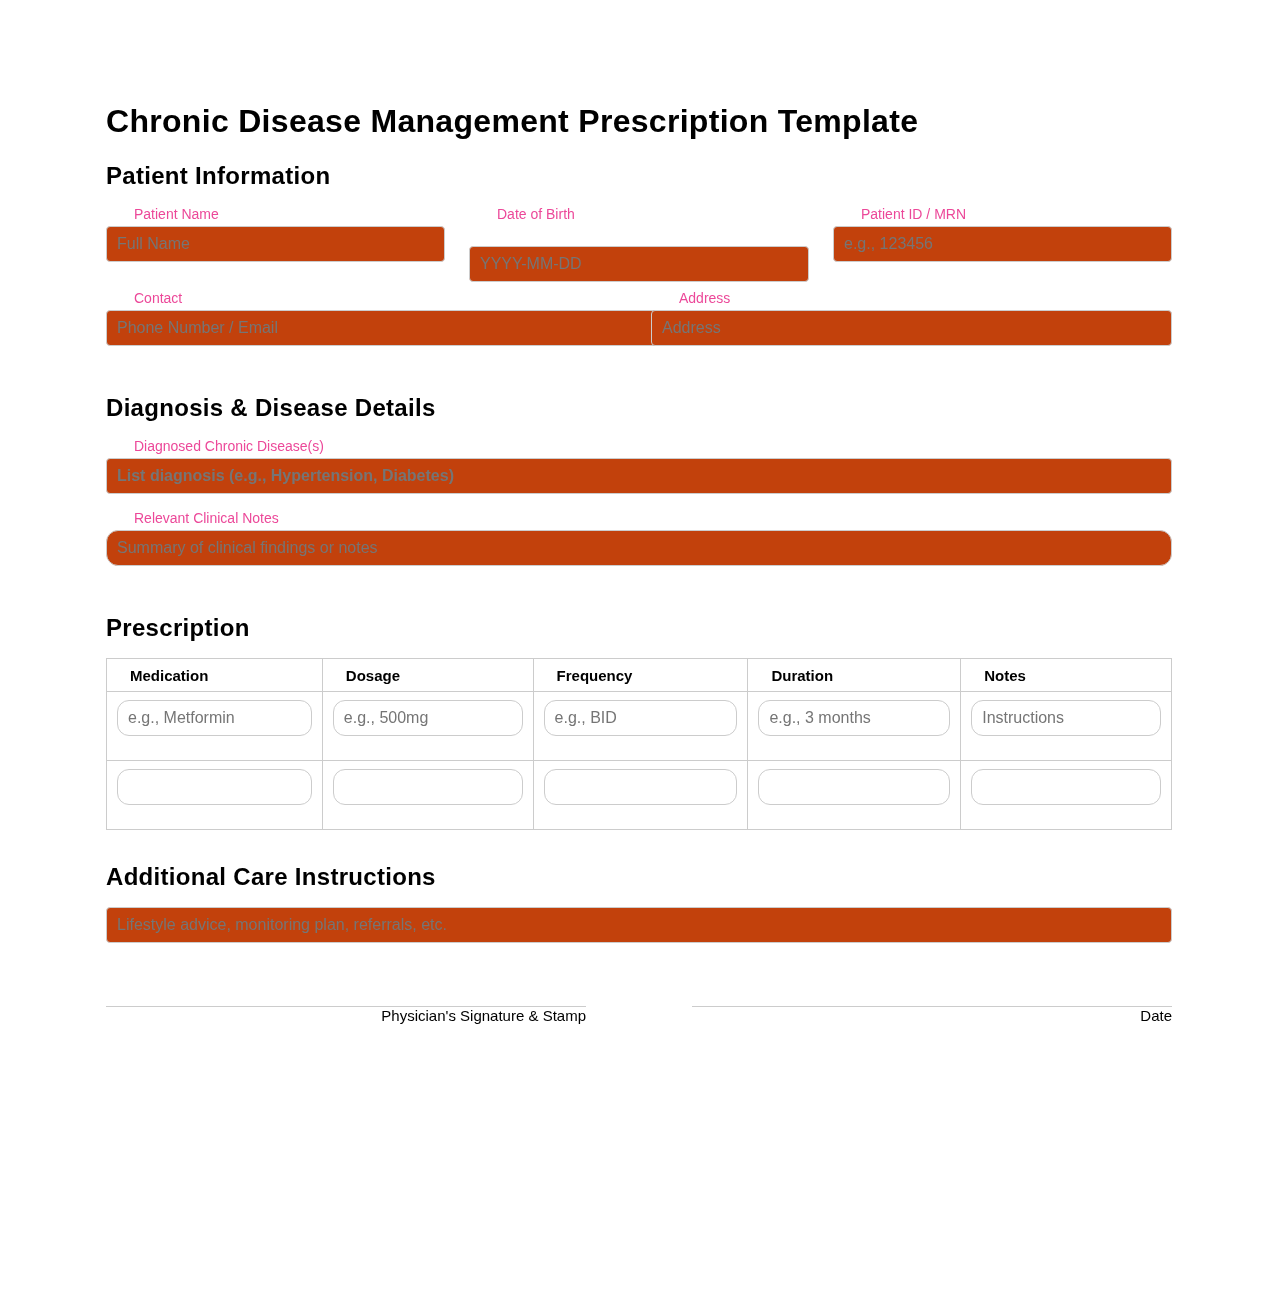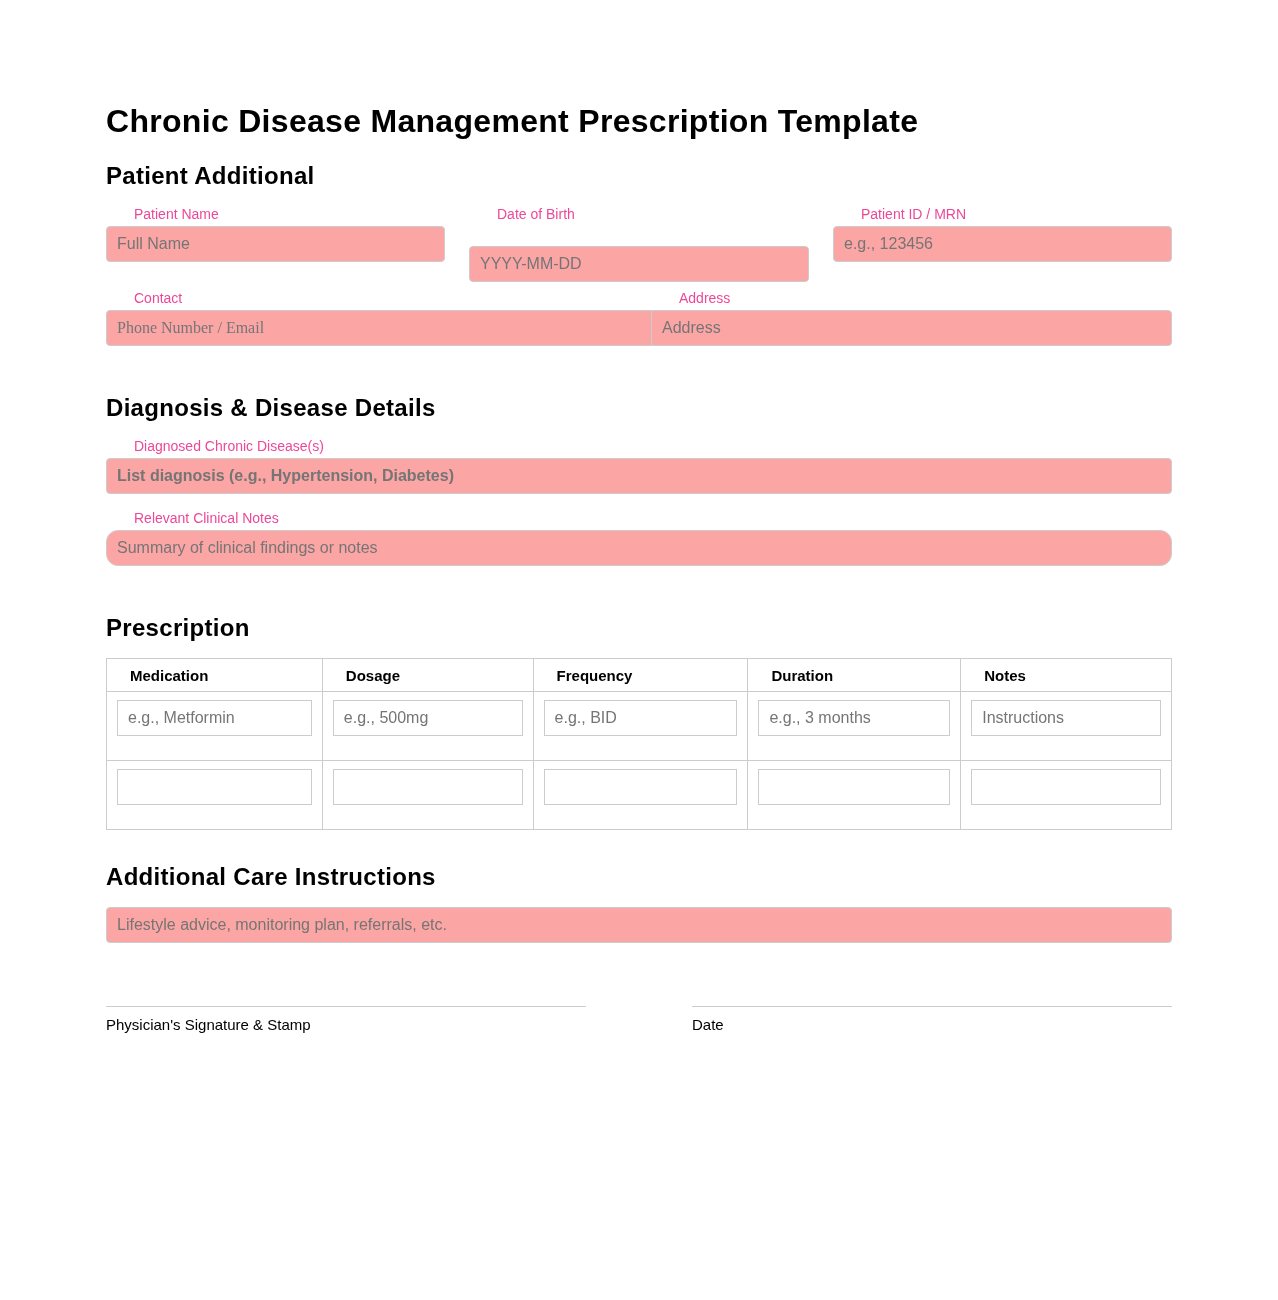--- a/index.html
+++ b/index.html
@@ -1,49 +1,49 @@
 <!DOCTYPE html>
 <html><head>
 <meta charset="utf-8">
 <style>
   html, body { margin:0; padding:0; background:#fff; }
   body { width:1278px; height:1300px; font-family:"Liberation Sans", sans-serif; color:#000; position:relative; }
   .page { position:absolute; left:106px; top:0; width:1066px; }
   h1 { position:absolute; top:103px; left:0; margin:0; font-size:32px; font-weight:bold; letter-spacing:0.3px; white-space:nowrap; }
   h2 { position:absolute; left:0; margin:0; font-size:24px; font-weight:bold; letter-spacing:0.3px; white-space:nowrap; }
   .lbl { position:absolute; font-size:14px; color:#ec4899;margin-left:28px; }
-  .inp { position:absolute; box-sizing:border-box; height:36px; border:1px solid #ccc; border-radius:4px; font-family:"Liberation Sans", sans-serif; font-size:16px; padding:0 10px; background:#fca5a5; color:#000; outline:none; }
+  .inp { position:absolute; box-sizing:border-box; height:36px; border:1px solid #ccc; border-radius:4px; font-family:"Liberation Sans", sans-serif; font-size:16px; padding:0 10px; background:#c2410c; color:#000; outline:none; }
   .inp::placeholder { color:#757575; }
   table.rx { position:absolute; left:0; top:658px; width:1066px; border-collapse:collapse; }
   table.rx th, table.rx td { border:1px solid #ccc; text-align:left; vertical-align:top; }
   table.rx th { height:33px; box-sizing:border-box; padding:0 23px; font-size:15px; font-weight:bold; vertical-align:middle; }
   table.rx td { height:69px; box-sizing:border-box; padding:8px 10px; }
-  table.rx td input { width:100%; height:36px; box-sizing:border-box; border:1px solid #ccc; border-radius:0; font-family:"Liberation Sans", sans-serif; font-size:16px; padding:4px 10px; outline:none; }
+  table.rx td input { width:100%; height:36px; box-sizing:border-box; border:1px solid #ccc; border-radius:12px; font-family:"Liberation Sans", sans-serif; font-size:16px; padding:4px 10px; outline:none; }
   table.rx td input::placeholder { color:#757575; }
-  .sig { position:absolute; top:1006px; width:480px; border-top:1px solid #ccc; text-align:left; padding-top:9px; font-size:15px; }
+  .sig { position:absolute; top:1006px; width:480px; border-top:1px solid #ccc; text-align:right; font-size:15px; }
 </style>
 </head>
 <body>
 
 <div class="page">
   <h1>Chronic Disease Management Prescription Template</h1>
 
-  <h2 style="top:162px">Patient Additional</h2>
+  <h2 style="top:162px">Patient Information</h2>
 
   <div class="lbl" style="left:0;top:206px">Patient Name</div>
   <input class="inp" style="left: 0px; top: 226px; width: 339px;" placeholder="Full Name">
 
   <div class="lbl" style="left:363px;top:206px">Date of Birth</div>
   <input class="inp" style="left: 363px; top: 226px; width: 340px; margin-top: 20px;" placeholder="YYYY-MM-DD">
 
   <div class="lbl" style="left:727px;top:206px">Patient ID / MRN</div>
   <input class="inp" style="left: 727px; top: 226px; width: 339px;" placeholder="e.g., 123456">
 
   <div class="lbl" style="left:0;top:290px">Contact</div>
-  <input class="inp" style="left: 0px; top: 310px; width: 569px; font-family: Liberation Serif, serif;" placeholder="Phone Number / Email">
+  <input class="inp" style="left: 0px; top: 310px; width: 569px;" placeholder="Phone Number / Email">
 
   <div class="lbl" style="left:545px;top:290px">Address</div>
   <input class="inp" style="left: 545px; top: 310px; width: 521px;" placeholder="Address">
 
   <h2 style="top:394px">Diagnosis &amp; Disease Details</h2>
 
   <div class="lbl" style="left:0;top:438px">Diagnosed Chronic Disease(s)</div>
   <input class="inp" style="left: 0px; top: 458px; width: 1066px; font-weight: bold;" placeholder="List diagnosis (e.g., Hypertension, Diabetes)">
 
   <div class="lbl" style="left:0;top:510px">Relevant Clinical Notes</div>

